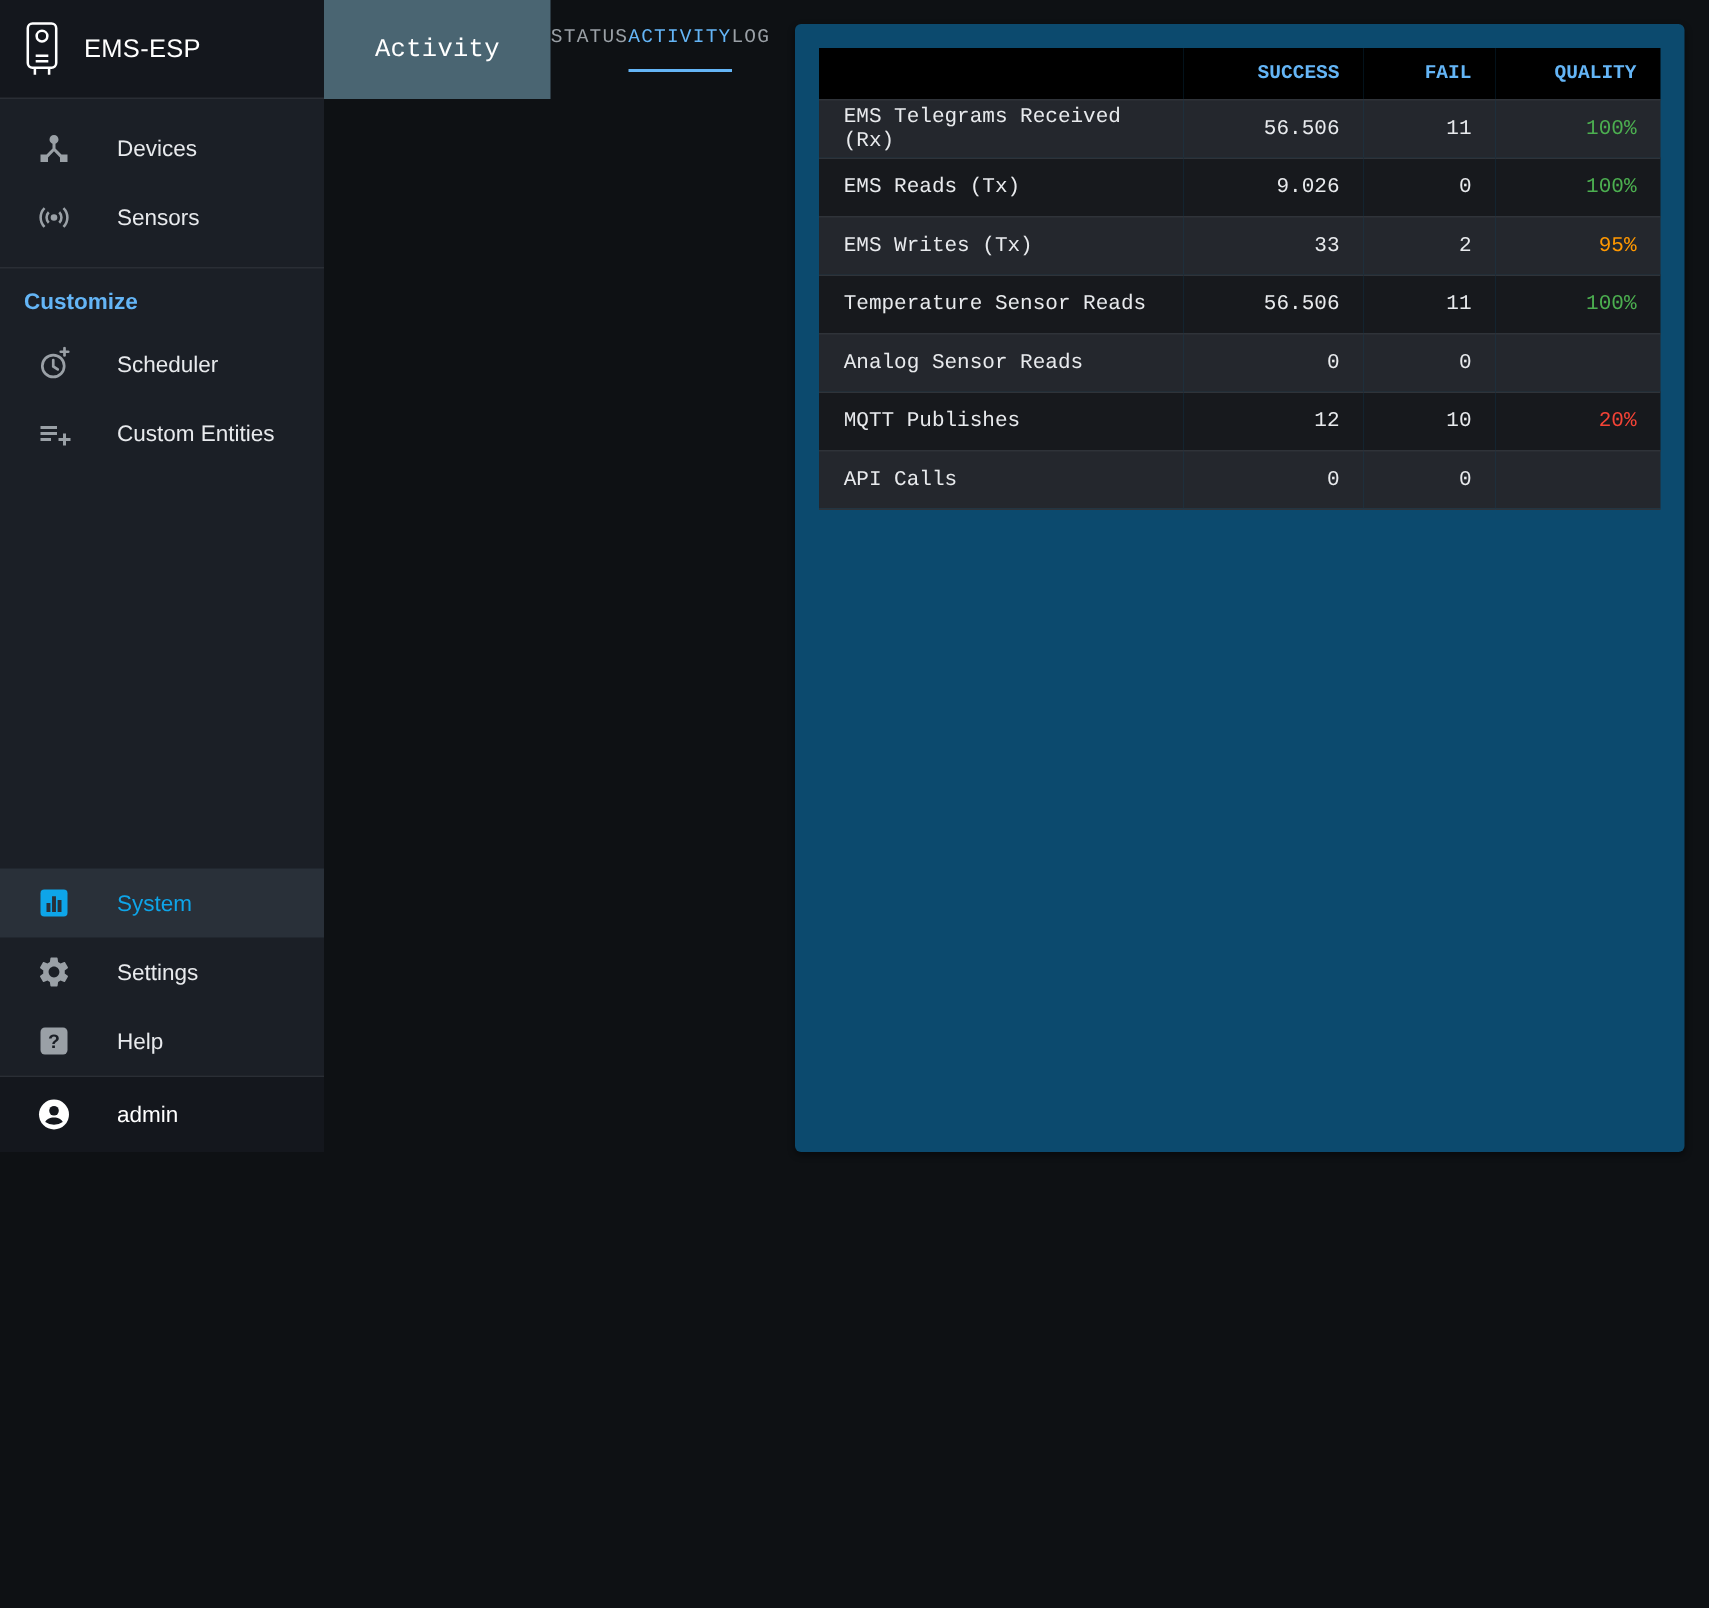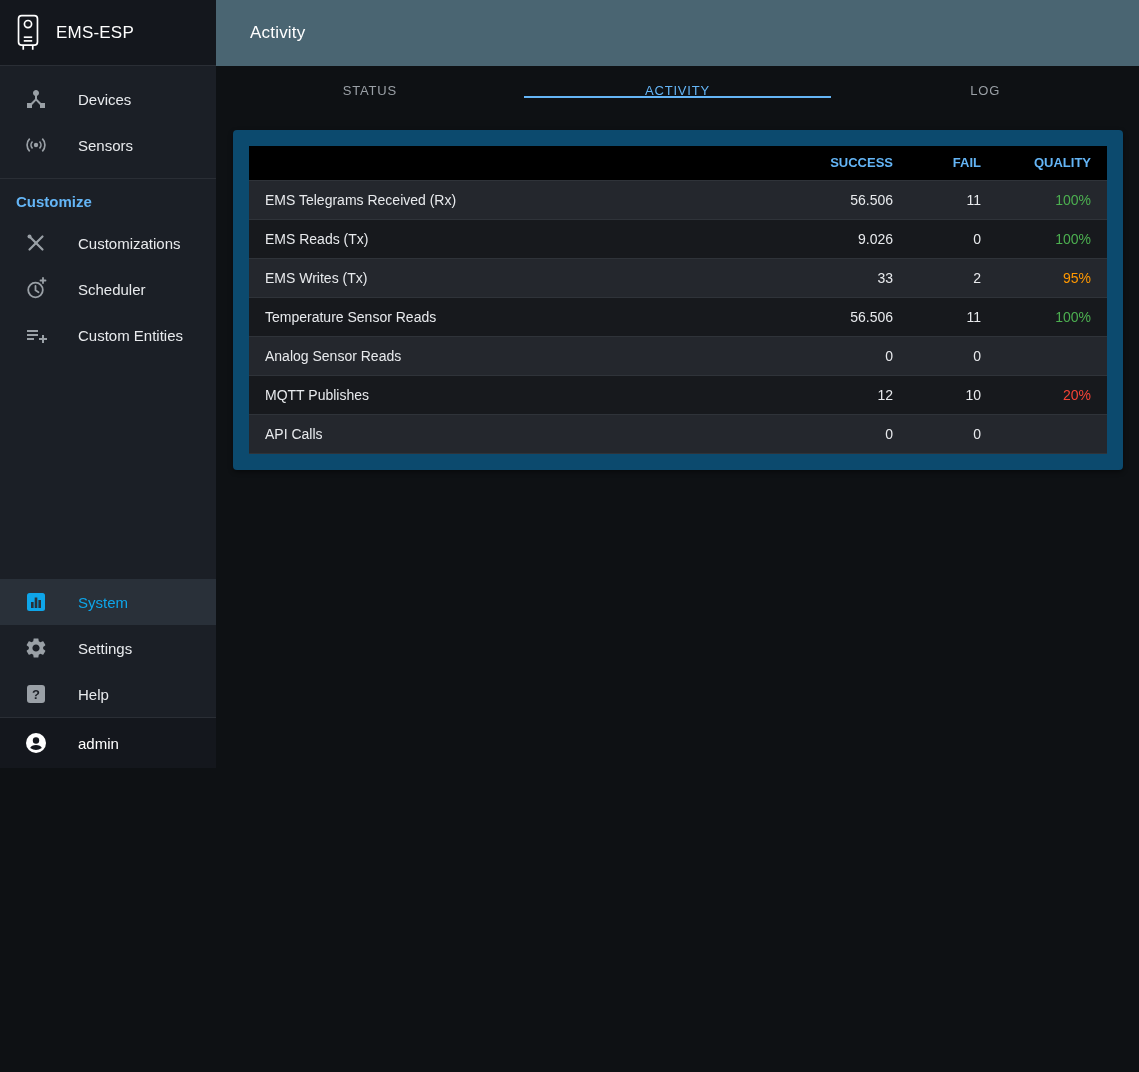--- a/index.html
+++ b/index.html
@@ -48,28 +48,28 @@
   .sidebar-spacer { flex: 1; }
 
   .user-block {
     height: 51px; display: flex; align-items: center;
     gap: 30px; padding-left: 24px;
     background: #14171d; border-top: 1px solid #2a2e35;
     color: #ffffff; font-size: 15px; cursor: pointer;
   }
 
   
-  .main { flex: 1; display: flex; flex-direction: column; background: #0e1114; }
+  .main { flex: 1; display: flex; flex-direction: row; background: #0e1114; font-family: Liberation Mono, monospace; }
   .appbar {
     height: 66px; min-height: 66px; background: #4a6572;
     display: flex; align-items: center; padding: 0 34px;
     color: #ffffff; font-size: 17px; letter-spacing: .2px;
   }
 
-  .tabs { display: flex; height: 48px; min-height: 48px; align-items: center; }
+  .tabs { display: flex; height: 48px; min-height: 48px; }
   .tab {
     flex: 1; display: flex; align-items: center; justify-content: center;
     color: #9aa0a6; font-size: 13px; font-weight: 500; letter-spacing: .8px;
     cursor: pointer; position: relative; user-select: none;
   }
   .tab.active { color: #64b5f6; }
   .tab.active::after {
     content: ""; position: absolute; left: 0; right: 0; bottom: 0;
     height: 2px; background: #64b5f6;
   }
@@ -155,30 +155,20 @@
             <path d="M5.7 5.7A8.9 8.9 0 0 0 5.7 18.3"></path>
             <path d="M18.3 5.7A8.9 8.9 0 0 1 18.3 18.3"></path>
           </svg>
         </span>
         <span class="nav-label">Sensors</span>
       </div>
 
       <div class="divider"></div>
       <div class="section-label">Customize</div>
 
-      <div class="nav-item">
-        <span class="nav-icon">
-          <svg width="24" height="24" viewBox="0 0 24 24" fill="none" stroke="currentColor" stroke-width="2.2" stroke-linecap="round">
-            <path d="M5.5 5.5l13 13"></path>
-            <path d="M18.5 5.5l-13 13"></path>
-            <circle cx="5.5" cy="5.5" r="2" fill="currentColor" stroke="none"></circle>
-          </svg>
-        </span>
-        <span class="nav-label">Customizations</span>
-      </div>
 
       <div class="nav-item">
         <span class="nav-icon">
           <svg width="24" height="24" viewBox="0 0 24 24" fill="none" stroke="currentColor" stroke-width="1.8" stroke-linecap="round">
             <circle cx="11.5" cy="13" r="7.3"></circle>
             <path d="M11.5 9v4.3l3 2"></path>
             <path d="M16.5 3.5h5"></path>
             <path d="M19 1v5"></path>
           </svg>
         </span>

